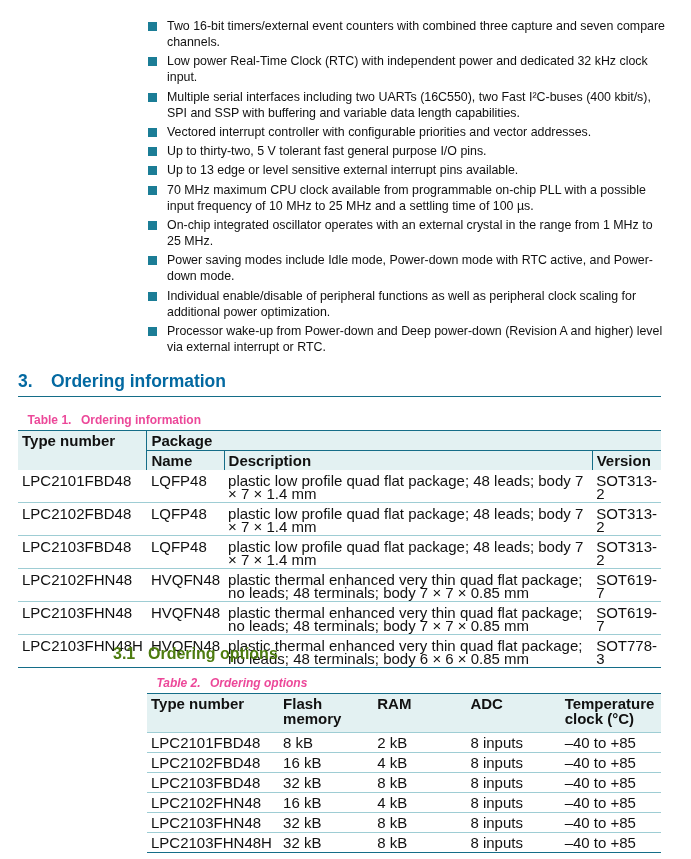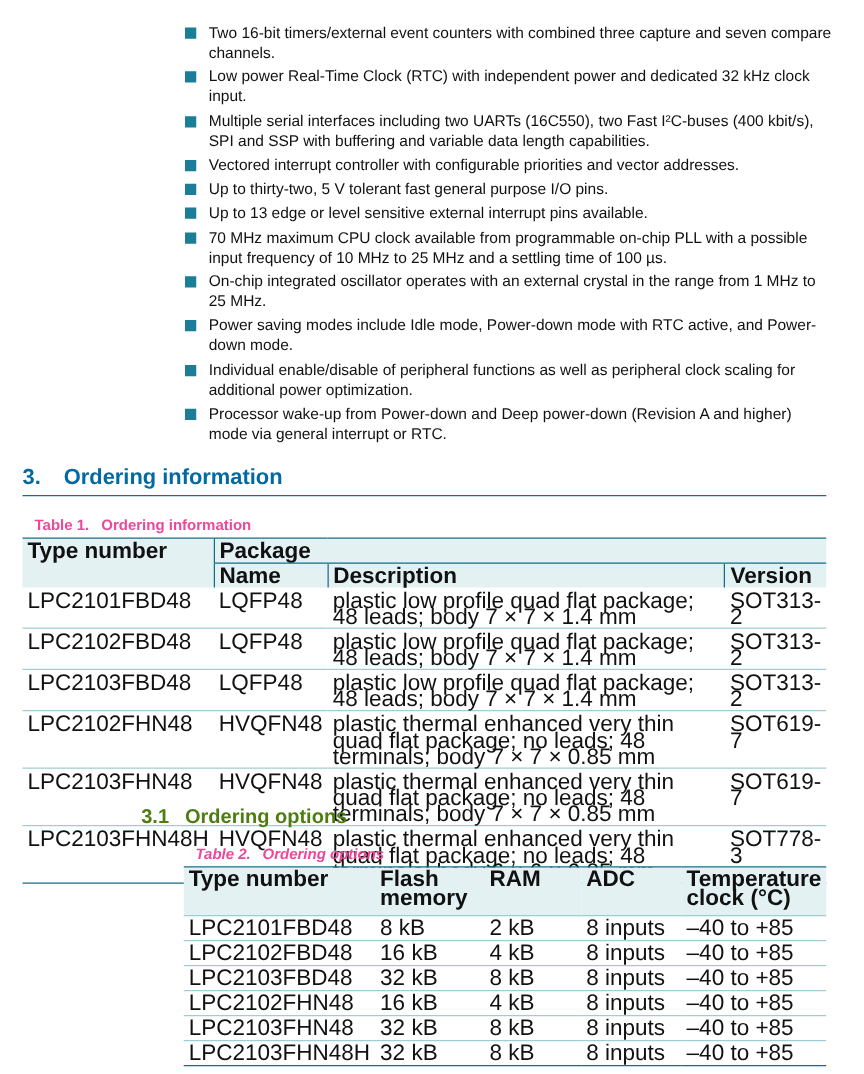--- a/index.html
+++ b/index.html
@@ -6,21 +6,21 @@
   body { width:691px; height:859px; position:relative; overflow:hidden;
          font-family:"Liberation Sans", sans-serif; color:#111; }
   .bullets { position:absolute; left:147px; top:18px; width:520px; margin:0; padding:0; list-style:none; }
   .bullets li { position:relative; padding-left:20px; font-size:12.4px; line-height:16px; margin-bottom:3.3px; }
   .bullets li .sq { position:absolute; left:1px; top:4px; width:9px; height:9px; background:#1b7d96; }
   .h2 { position:absolute; left:18px; top:371px; width:643px; border-bottom:1.5px solid #146d88;
         font-size:17.5px; font-weight:bold; color:#0369a1; padding-bottom:4px; }
   .h2 .num { display:inline-block; width:33px; }
   .cap { position:absolute; font-size:12px; font-weight:bold; color:#ec4899;text-align:center; }
   .cap .num { display:inline-block; width:63px; }
-  table { border-collapse:collapse; position:absolute; font-size:18px; }
+  table { border-collapse:collapse; position:absolute; font-size:15px; }
   td, th { text-align:left; vertical-align:top; padding:0 4px; }
   th { font-weight:bold; background:#e3f1f2; }
   #t1 { left:18px; top:430px; width:643px; border-top:1.5px solid #146d88; border-bottom:1.5px solid #146d88; }
   #t1 th { height:19px; line-height:19px; }
   #t1 .vsep { border-left:1.5px solid #146d88; }
   #t1 .hsep { border-top:1.5px solid #146d88; }
   #t1 td { line-height:13px; padding-top:4px; padding-bottom:2px; }
   #t1 tr.r td { border-top:1px solid #9ecdd4; }
   #t1 tr.r:first-of-type td { border-top:none; }
   .h3 { position:absolute; left:113px; top:645px; font-size:16px; font-weight:bold; color:#4d7c0f; }
@@ -36,21 +36,21 @@
   <li><span class="sq"></span><span>Two 16-bit timers/external event counters with combined three capture and seven compare channels.</span></li>
   <li><span class="sq"></span><span>Low power Real-Time Clock (RTC) with independent power and dedicated 32 kHz clock input.</span></li>
   <li><span class="sq"></span><span>Multiple serial interfaces including two UARTs (16C550), two Fast I²C-buses (400 kbit/s), SPI and SSP with buffering and variable data length capabilities.</span></li>
   <li><span class="sq"></span><span>Vectored interrupt controller with configurable priorities and vector addresses.</span></li>
   <li><span class="sq"></span><span>Up to thirty-two, 5 V tolerant fast general purpose I/O pins.</span></li>
   <li><span class="sq"></span><span>Up to 13 edge or level sensitive external interrupt pins available.</span></li>
   <li><span class="sq"></span><span>70 MHz maximum CPU clock available from programmable on-chip PLL with a possible input frequency of 10 MHz to 25 MHz and a settling time of 100 µs.</span></li>
   <li><span class="sq"></span><span>On-chip integrated oscillator operates with an external crystal in the range from 1 MHz to 25 MHz.</span></li>
   <li><span class="sq"></span><span>Power saving modes include Idle mode, Power-down mode with RTC active, and Power-down mode.</span></li>
   <li><span class="sq"></span><span>Individual enable/disable of peripheral functions as well as peripheral clock scaling for additional power optimization.</span></li>
-  <li><span class="sq"></span><span>Processor wake-up from Power-down and Deep power-down (Revision A and higher) mode via general interrupt or RTC.</span></li>
+  <li><span class="sq"></span><span>Processor wake-up from Power-down and Deep power-down (Revision A and higher) level via external interrupt or RTC.</span></li>
 </ul>
 
 <div class="h2">
   <span class="num">3.</span><span>Ordering information</span>
 </div>
 
 <div class="cap" style="left:18px; top:413px;">
   <span class="num">Table 1.</span><span>Ordering information</span>
 </div>
 

